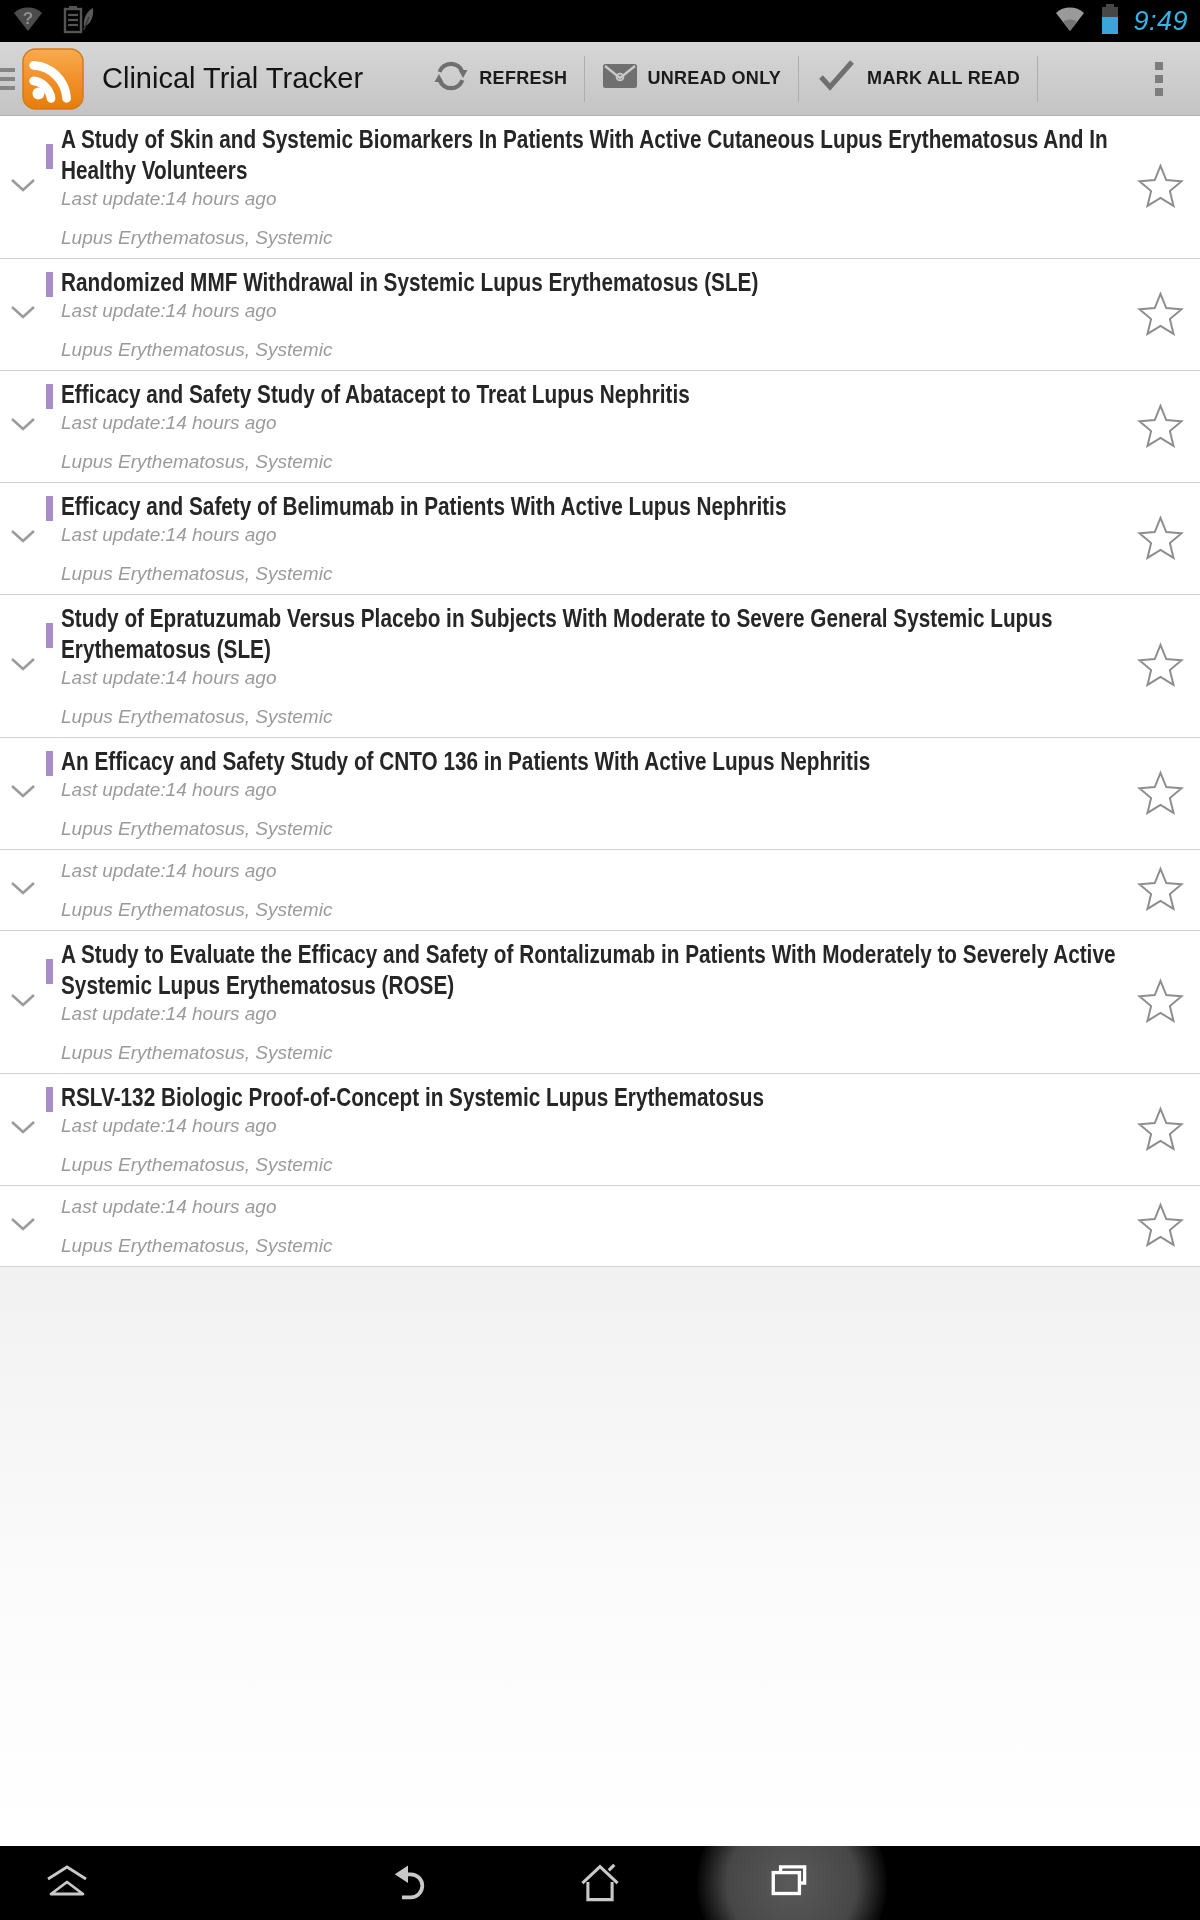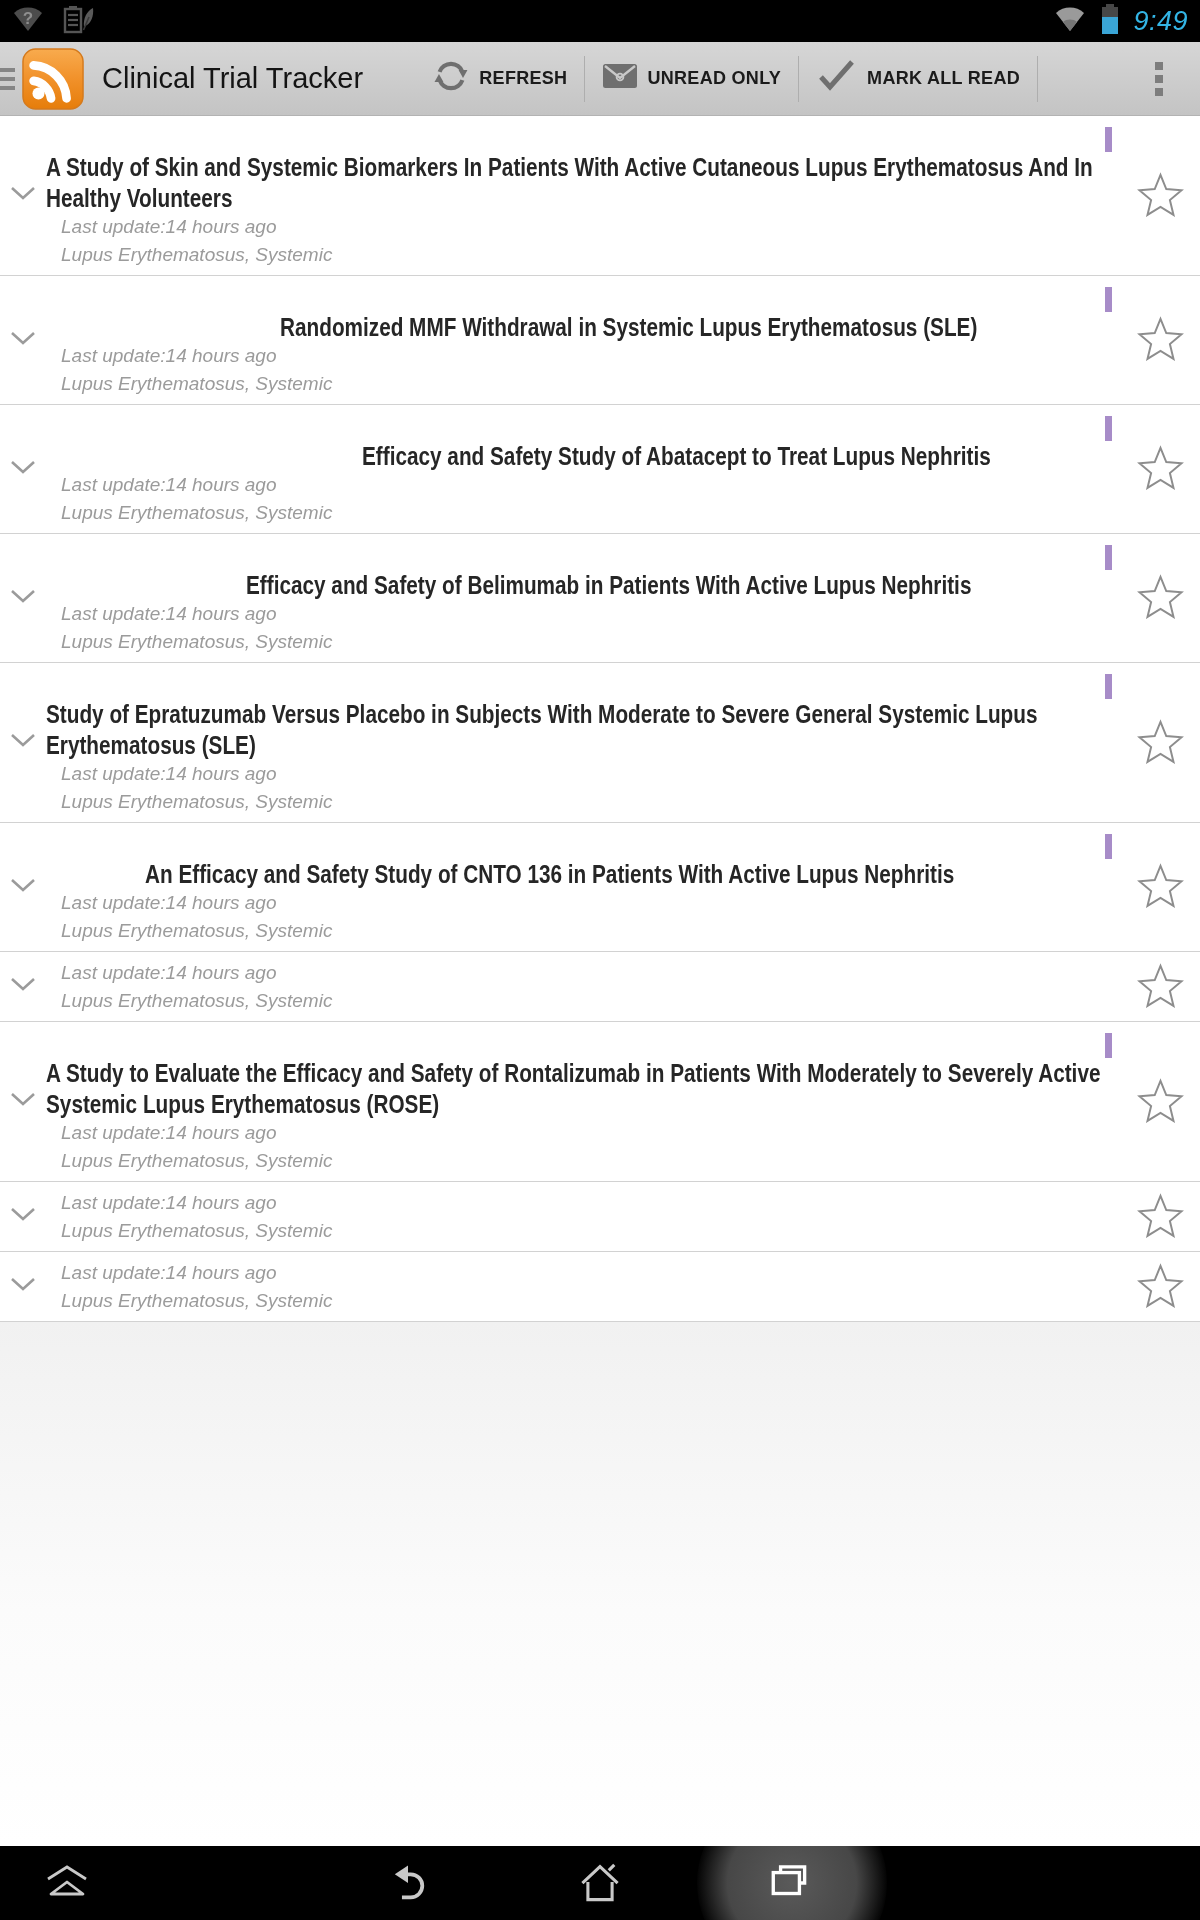--- a/index.html
+++ b/index.html
@@ -43,30 +43,30 @@
     display:flex; align-items:center; justify-content:center;
     background:transparent; border:none; cursor:pointer; }
   .overflow-glyph { display:flex; flex-direction:column; gap:5px; }
   .overflow-glyph span { width:8px; height:8px; background:#7d7d7d; display:block; }
 
   
   .trial-list { flex:0 0 auto; background:#fff; }
   .trial-item { display:flex; align-items:stretch; border-bottom:1px solid #d2d2d2; cursor:pointer; }
   .item-left { width:46px; flex:0 0 auto; display:flex; align-items:center; justify-content:center; }
   .item-body { flex:1; padding:8px 0 9px 0; min-width:0; }
-  .title-row { display:flex; align-items:flex-end;flex-direction:column; }
+  .title-row { display:flex; align-items:center; }
   .unread-marker { width:7px; height:25px; background:#a78cc8; margin:3px 8px 0 0; flex:0 0 auto; }
   .title-wrap { flex:1; min-width:0; overflow:visible; }
   .trial-title {
     display:block; font-weight:bold; font-size:25px; line-height:31px; color:#262626;
     width:120.5%; transform:scaleX(0.83); transform-origin:0 0;
   }
   .meta { font-style:italic; color:#9b9b9b; font-size:19px; line-height:22px; margin-left:15px; }
   .meta.update { margin-top:2px; }
-  .meta.tags { margin-top:6px; }
+  .meta.tags { margin-top:17px; }
   .item-right { width:80px; flex:0 0 auto; display:flex; align-items:center; justify-content:center; }
   .star-btn { background:none; border:none; cursor:pointer; padding:4px; }
 
   
   .filler { flex:1 1 auto; background:linear-gradient(#f1f1f1,#fbfbfb 55%,#ffffff); }
 
   
   .nav-bar { height:74px; flex:0 0 auto; background:#000; position:relative; overflow:hidden; }
   .nav-btn { position:absolute; top:0; height:74px; width:120px;
     display:flex; align-items:center; justify-content:center;
@@ -419,20 +419,26 @@
 
   <div class="trial-item">
     <div class="item-left">
       <span>
         <svg width="26" height="15" viewBox="0 0 26 15">
           <polyline points="2,2 13,12 24,2" fill="none" stroke="#9b9b9b" stroke-width="2.6"></polyline>
         </svg>
       </span>
     </div>
     <div class="item-body">
+      <div class="title-row">
+        <span class="unread-marker"></span>
+        <span class="title-wrap">
+            <span class="trial-title">RSLV-132 Biologic Proof-of-Concept in Systemic Lupus Erythematosus</span>
+          </span>
+      </div>
       <div class="meta update">Last update:14 hours ago</div>
       <div class="meta tags">Lupus Erythematosus, Systemic</div>
     </div>
     <div class="item-right">
       <button class="star-btn">
         <span>
           <svg width="47" height="45" viewBox="0 0 48 46">
             <path d="M24 3 L29.9 17.4 L45.5 18.6 L33.6 28.7 L37.3 43.9 L24 35.6 L10.7 43.9 L14.4 28.7 L2.5 18.6 L18.1 17.4 Z" fill="#ffffff" stroke="#8d8d8d" stroke-width="2" stroke-linejoin="miter"></path>
           </svg>
         </span>

